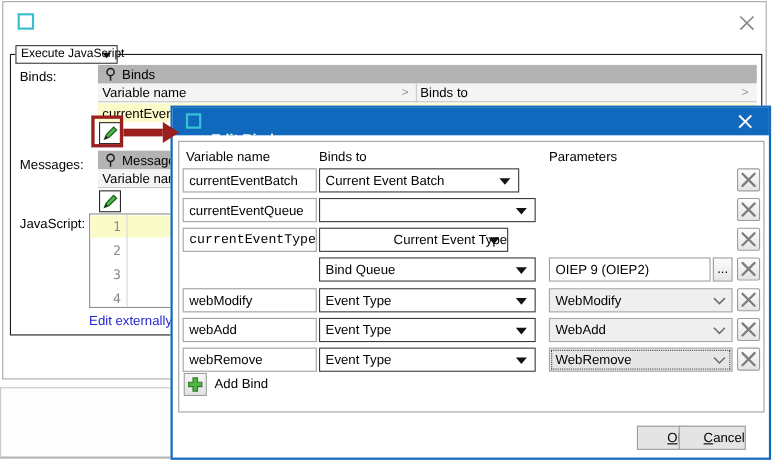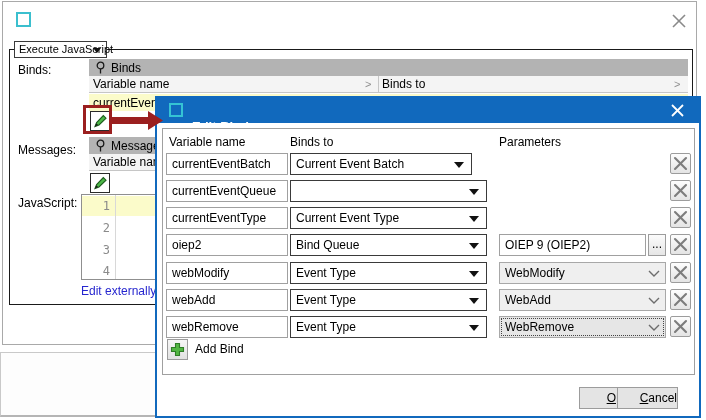--- a/index.html
+++ b/index.html
@@ -220,32 +220,31 @@
   <div class="combo-classic" style="left:133px; top:82px; width:197px;">
     <span class="tri"></span>
   </div>
   <div class="xbtn" style="left:513px; top:82px;">
     <svg width="15" height="15">
         <line x1="2" y1="2" x2="13" y2="13"></line>
         <line x1="13" y1="2" x2="2" y2="13"></line>
       </svg>
   </div>
 
-  <div class="tfield" style="left:9px; top:109px; width:122px;">currentEventType</div>
-  <div class="combo-classic" style="left:133px; top:109px; width:197px;">
+  <div class="tfield" style="left:9px; top:109px; width:122px;font-family:Liberation Mono, monospace;">currentEventType</div>
+  <div class="combo-classic" style="left:133px; top:109px; width:172px;text-align:right;">
     <span>Current Event Type</span><span class="tri"></span>
   </div>
   <div class="xbtn" style="left:513px; top:109px;">
     <svg width="15" height="15">
         <line x1="2" y1="2" x2="13" y2="13"></line>
         <line x1="13" y1="2" x2="2" y2="13"></line>
       </svg>
   </div>
 
-  <div class="tfield" style="left:9px; top:136px; width:122px;">oiep2</div>
   <div class="combo-classic" style="left:133px; top:136px; width:197px;">
     <span>Bind Queue</span><span class="tri"></span>
   </div>
   <div class="tfield" style="left:342px; top:136px; width:147px;">OIEP 9 (OIEP2)</div>
   <div class="dots-btn" style="left:491px; top:136px;">...</div>
   <div class="xbtn" style="left:513px; top:136px;">
     <svg width="15" height="15">
         <line x1="2" y1="2" x2="13" y2="13"></line>
         <line x1="13" y1="2" x2="2" y2="13"></line>
       </svg>

